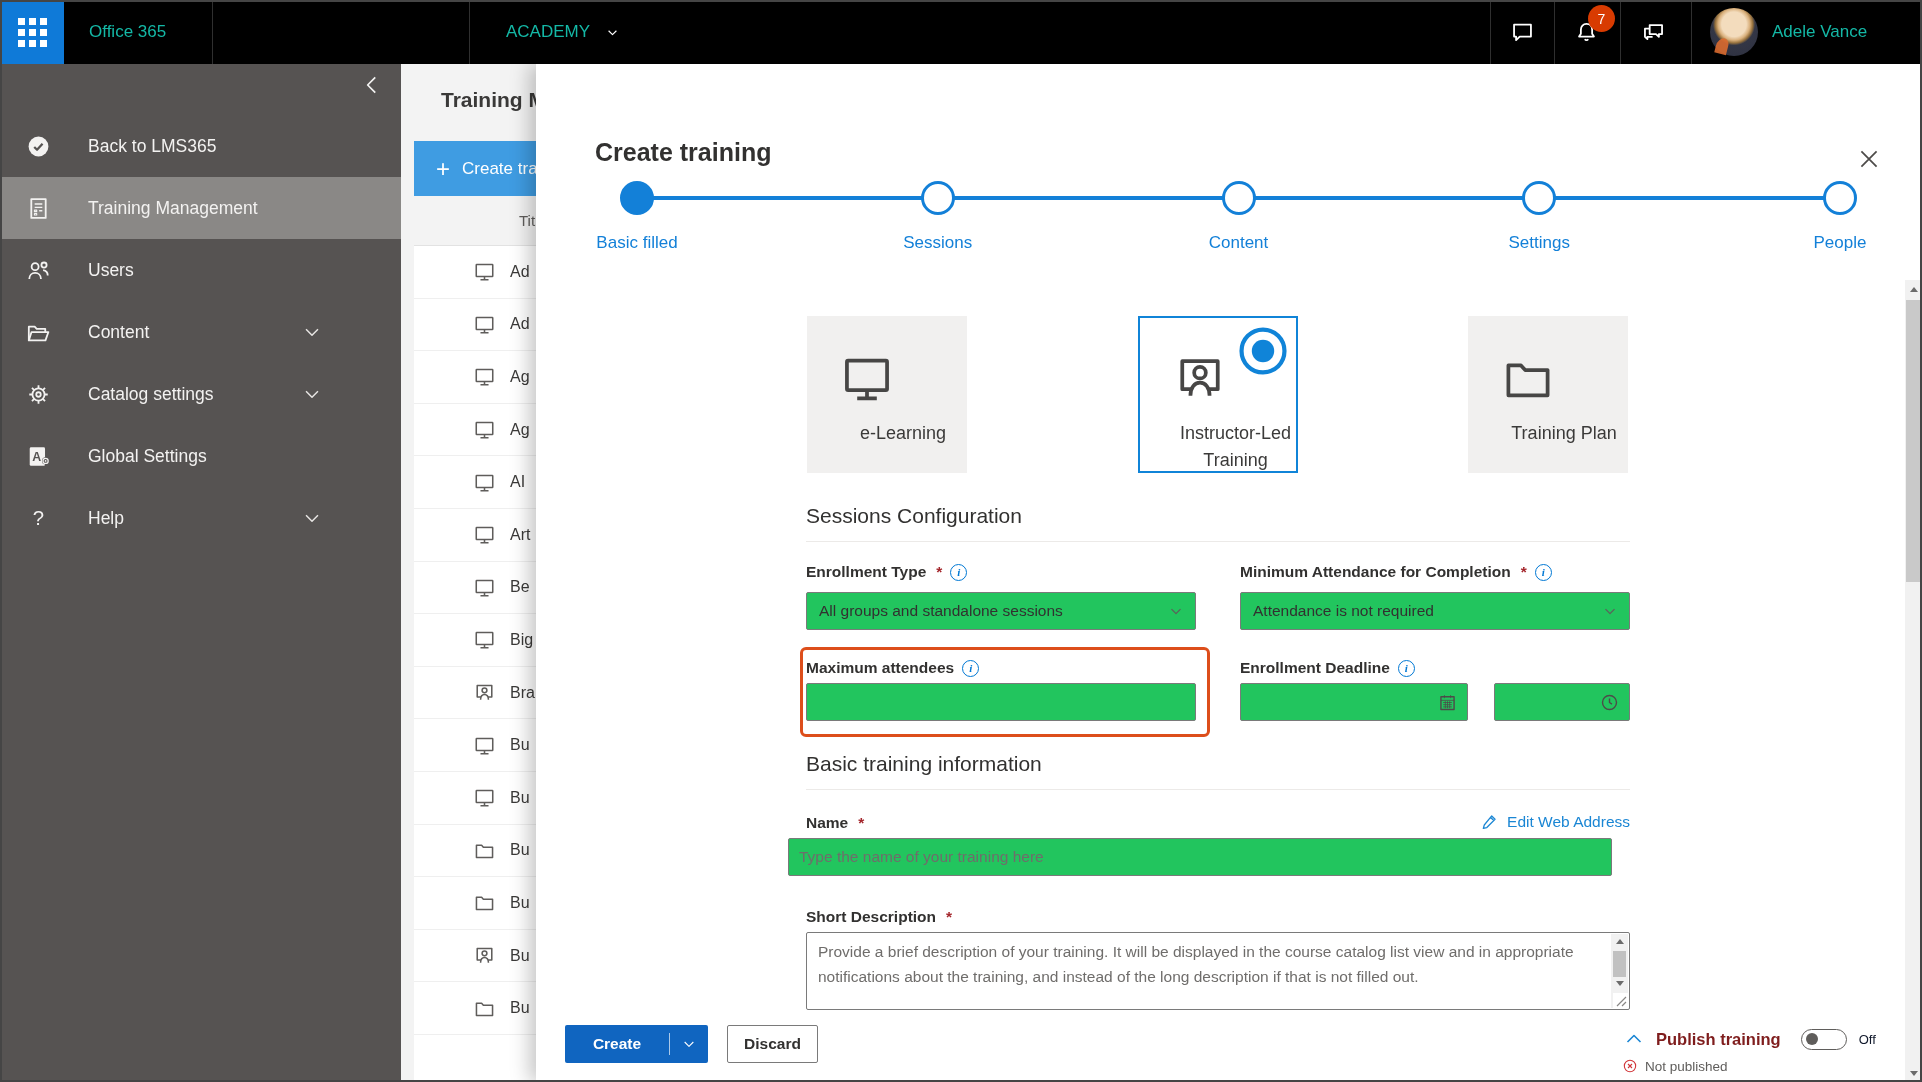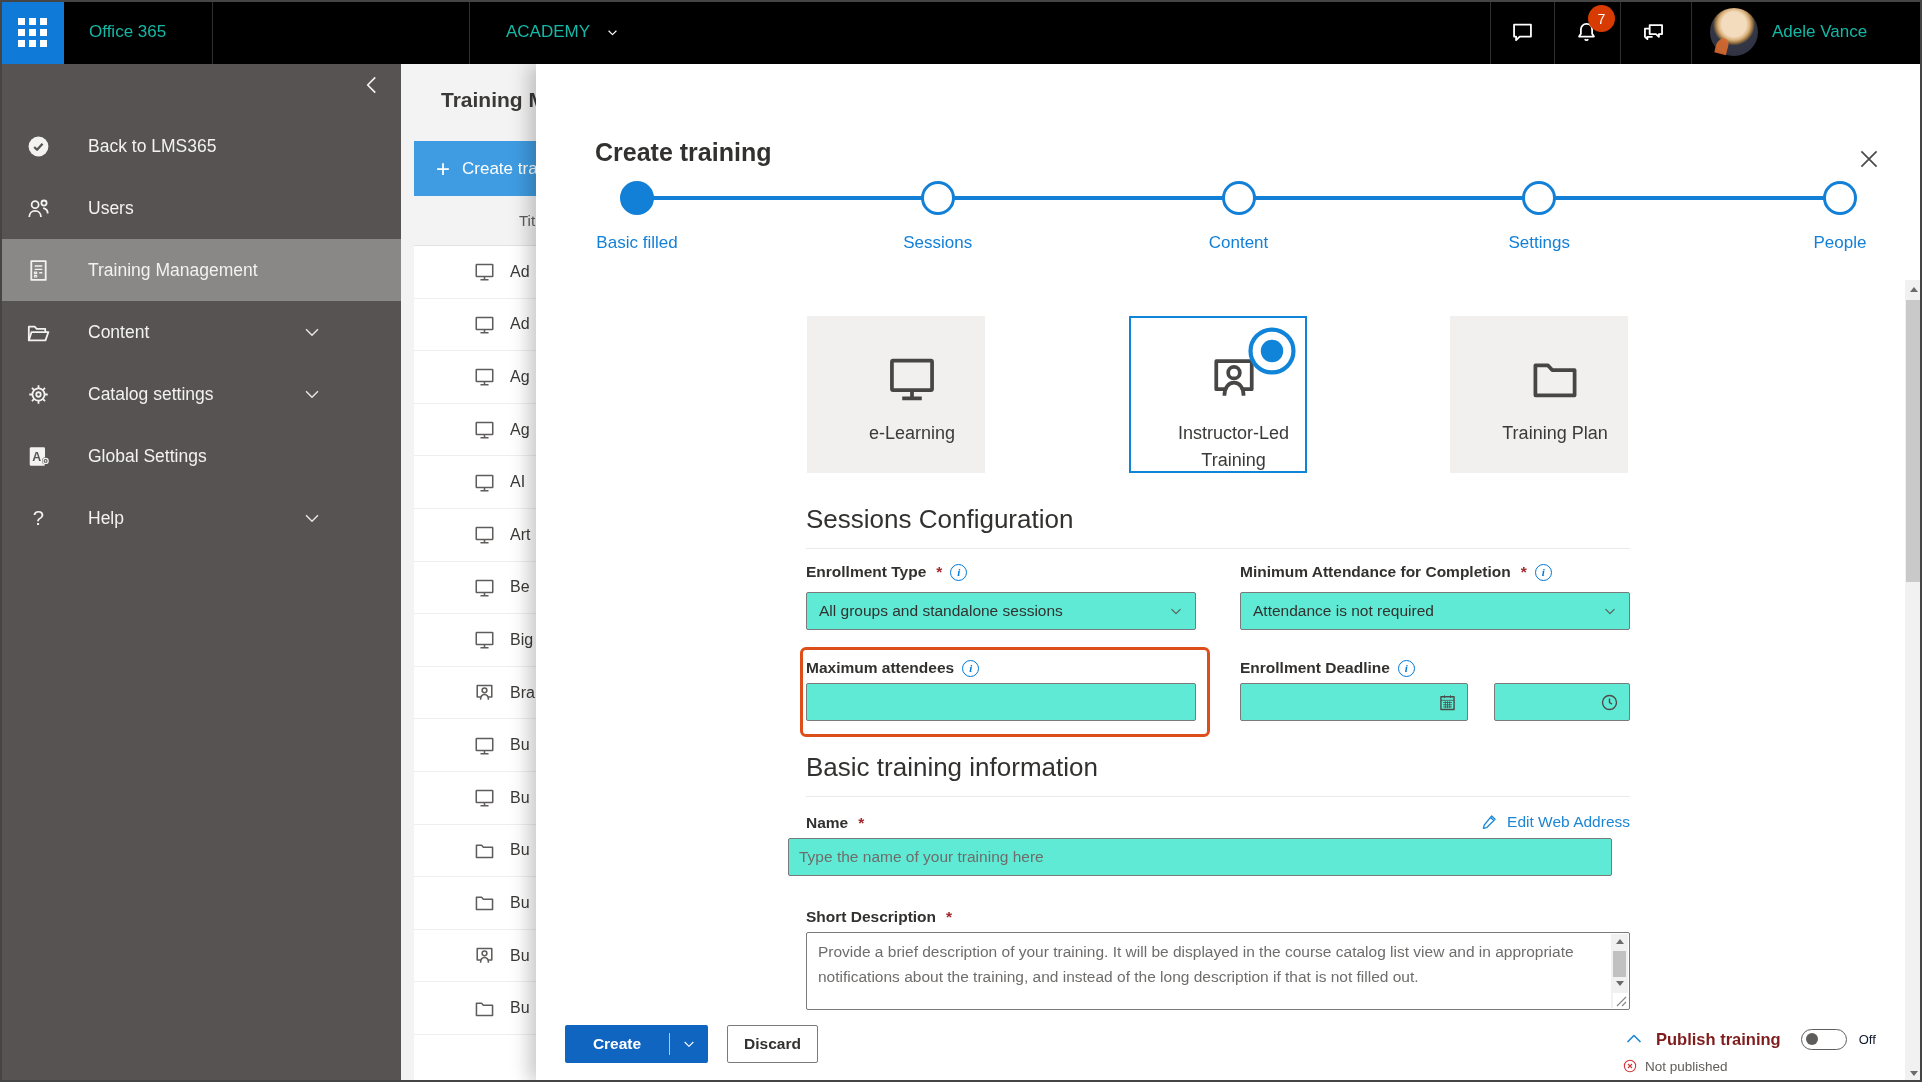--- a/index.html
+++ b/index.html
@@ -66,36 +66,36 @@
   .stepper { position:absolute; left:84px; right:65px; top:117px; height:120px; }
   .step-line { position:absolute; left:15px; right:15px; top:15px; height:4px; background:var(--accent); }
   .steps { position:absolute; inset:0; display:flex; justify-content:space-between; }
   .step { position:relative; width:34px; cursor:pointer; }
   .step .dot { width:34px; height:34px; border-radius:50%; background:#fff; border:3px solid var(--accent); }
   .step.active .dot { background:var(--accent); }
   .step .slbl { position:absolute; top:52px; left:50%; transform:translateX(-50%); white-space:nowrap; color:var(--accent); font-size:17px; }
 
   
   .cards { position:absolute; left:271px; top:252px; width:821px; height:157px; display:flex; justify-content:space-between; }
-  .card { position:relative; width:178px; height:157px; background:#f1f0ef; display:flex; flex-direction:column; align-items:center; padding-top:34px; cursor:pointer; color:#474645;padding-left:32px; }
+  .card { position:relative; width:160px; height:157px; background:#f1f0ef; display:flex; flex-direction:column; padding-top:34px; cursor:pointer; color:#474645;padding-left:32px; }
   .card.selected { background:#fff; border:2px solid #1084d8; padding-top:32px; }
   .card .icon { width:56px; height:56px; }
   .card .clbl { margin-top:14px; font-size:18px; color:#3b3a39; text-align:center; line-height:27px; width:128px; }
   .radio { position:absolute; top:5px; right:5px; width:24px; height:24px; }
 
   
-  .sec-h { position:absolute; left:270px; width:824px; font-size:26px; font-weight:400; color:#323130; border-bottom:1px solid #eceae8; padding-bottom:13px; }
+  .sec-h { position:absolute; left:270px; width:824px; font-size:21px; font-weight:400; color:#323130; border-bottom:1px solid #eceae8; padding-bottom:13px; }
   .sec-h.s1 { top:440px; }
   .sec-h.s2 { top:688px; }
 
   .flabel { position:absolute; display:flex; align-items:center; gap:8px; font-size:15.5px; font-weight:700; color:#323130; }
   .req { color:var(--asterisk); margin-left:2px; font-weight:700; }
   .info { width:17px; height:17px; border-radius:50%; border:1.4px solid #0078d4; color:#0078d4; font-size:11px; font-weight:700; display:flex; align-items:center; justify-content:center; font-style:italic; cursor:pointer; flex:0 0 17px; font-family:"Liberation Serif", serif; }
 
-  .select, .tinput { position:absolute; height:38px; border:1px solid #7a7a7a; border-radius:2px; background:#5eead4; font-size:15.5px; color:#323130; display:flex; align-items:center; padding:0 34px 0 12px; cursor:pointer; }
+  .select, .tinput { position:absolute; height:38px; border:1px solid #7a7a7a; border-radius:2px; background:#22c55e; font-size:15.5px; color:#323130; display:flex; align-items:center; padding:0 34px 0 12px; cursor:pointer; }
   .select .chev { position:absolute; right:10px; width:18px; height:18px; color:#5f5d5b; }
   .tinput { padding:0 10px; cursor:text; }
   input.raw { width:100%; height:100%; border:0; outline:0; font-size:15.5px; font-family:inherit; color:#323130; background:transparent; }
   input.raw::placeholder { color:#6f6d6b; opacity:1; }
   .field-ico { position:absolute; right:9px; top:8px; width:21px; height:21px; color:#4d4b49; cursor:pointer; }
 
   .c1 { left:270px; width:390px; }
   .c2 { left:704px; width:390px; }
   .lab-r1 { top:499px; }
   .dd-r1 { top:528px; }
@@ -219,37 +219,37 @@
   <div class="nav">
 
   <div class="nav-item">
         <span class="icon"><svg viewBox="0 0 24 24">
             <circle cx="12" cy="12" r="8.8" fill="#f3f2f1" stroke="none"></circle>
             <path d="M8.2 12.4l2.5 2.5 4.9-5.4" stroke="#565352" stroke-width="2"></path>
           </svg></span>
         <span class="lbl">Back to LMS365</span>
 
       </div>
+      <div class="nav-item selected">
+        <span class="icon"><svg viewBox="0 0 24 24">
+            <rect x="5.6" y="3.6" width="12.8" height="16.8"></rect>
+            <path d="M8.6 8h6.8M8.6 11h6.8M12.6 14h2.8" stroke-width="1.3"></path>
+            <path d="M8.4 13.4h2v1.4h-2zM8.4 16.4h2v1.4h-2z" stroke-width="1"></path>
+          </svg></span>
+        <span class="lbl">Training Management</span>
+
+      </div>
       <div class="nav-item">
         <span class="icon"><svg viewBox="0 0 24 24">
             <circle cx="9" cy="8.6" r="3.1"></circle>
             <path d="M3.8 19.6c0-3.4 2.3-5.5 5.2-5.5s5.2 2.1 5.2 5.5"></path>
             <circle cx="16.9" cy="7.2" r="2.3"></circle>
             <path d="M16.1 11.6c2.6.3 4.1 2.2 4.1 4.9"></path>
           </svg></span>
         <span class="lbl">Users</span>
-
-      </div>
-      <div class="nav-item selected">
-        <span class="icon"><svg viewBox="0 0 24 24">
-            <rect x="5.6" y="3.6" width="12.8" height="16.8"></rect>
-            <path d="M8.6 8h6.8M8.6 11h6.8M12.6 14h2.8" stroke-width="1.3"></path>
-            <path d="M8.4 13.4h2v1.4h-2zM8.4 16.4h2v1.4h-2z" stroke-width="1"></path>
-          </svg></span>
-        <span class="lbl">Training Management</span>
 
       </div>
       <div class="nav-item expandable">
         <span class="icon"><svg viewBox="0 0 24 24">
             <path d="M3.4 19l2.4-7.4h15L18.2 19z"></path>
             <path d="M3.4 19V6.8h5.2l1.8 1.9h7.6v2.9"></path>
           </svg></span>
         <span class="lbl">Content</span>
         <span class="icon chev">
           <svg viewBox="0 0 24 24" stroke-width="1.4">

